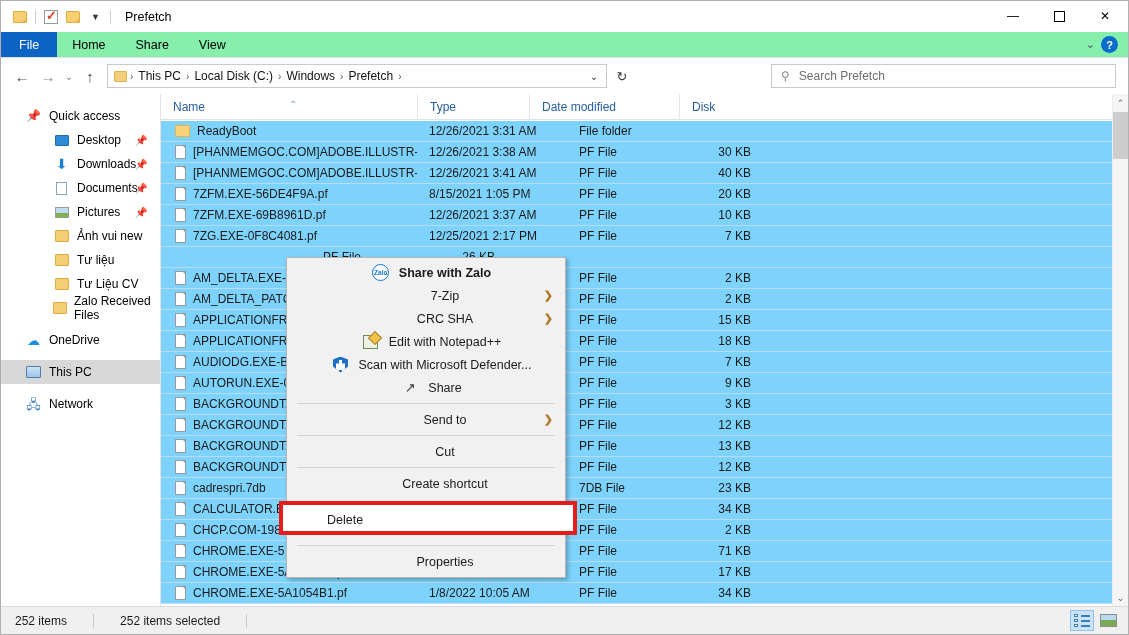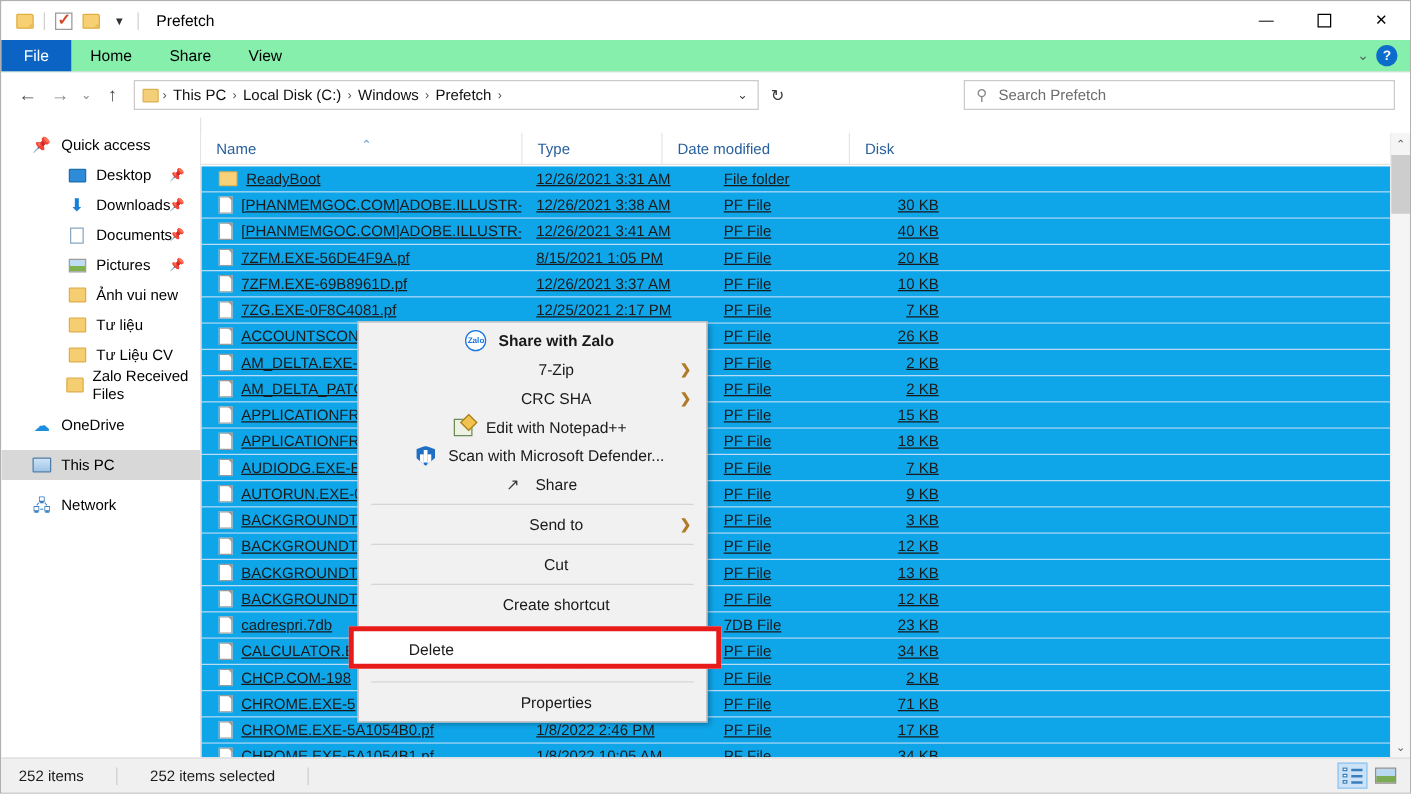--- a/index.html
+++ b/index.html
@@ -158,21 +158,21 @@
   .sico-down { color: #1a7fd4; font-size: 14px; line-height: 1; }
   .sico-doc { width: 11px; height: 13px; background: #fff; border: 1px solid #8aa7c0; }
   .sico-pic { width: 14px; height: 11px; background: linear-gradient(#bfdcf2 55%, #7fb24d 55%); border: 1px solid #9d9d9d; }
   .sico-cloud { color: #1a8fe0; font-size: 13px; line-height: 1; }
   .sico-pc { width: 15px; height: 12px; background: linear-gradient(#cfe3f5,#9cc3e8); border: 1px solid #4e7ea8; border-radius: 1px; }
   .sico-net { color: #3a7fbd; font-size: 13px; line-height: 1; }
   .sico-star { color: #2a7fc9; font-size: 12px; line-height: 1; }
 
   
   .listpane {
-    flex: 1; position: relative; background: #fff; overflow: hidden; margin-top: 12px;
+    flex: 1; position: relative; background: #fff; overflow: hidden;
   }
   .colhdr {
     display: flex; height: 26px; align-items: center;
     border-bottom: 1px solid #e2e2e2;
     font-size: 12px; color: #28609e;
     position: relative;
   }
   .colhdr .col { padding-left: 12px; border-left: 1px solid #e6e6e6; height: 26px; line-height: 26px; }
   .colhdr .col:first-child { border-left: none; }
   .col-name { width: 256px; position: relative; }
@@ -180,23 +180,23 @@
   .col-type { width: 112px; }
   .col-size { width: 84px; }
   .sort-caret {
     position: absolute; left: 128px; top: -2px;
     font-size: 10px; color: #6f9fd0;
   }
 
   .rows { position: absolute; top: 27px; left: 0; right: 16px; bottom: 0; overflow: hidden; }
   .row {
     height: 21px; display: flex; align-items: center;
-    background: #0ea5e9;
+    background: #7dd3fc;
     border-bottom: 1px solid #b9dcf5;
-    font-size: 12px; color: #1a1a1a; text-decoration: underline;
+    font-size: 12px; color: #1a1a1a;
   }
   .cell-name { width: 256px; display: flex; align-items: center; padding-left: 14px; gap: 7px; overflow: hidden; white-space: nowrap; }
   .cell-date { width: 150px; padding-left: 12px; white-space: nowrap; }
   .cell-type { width: 112px; padding-left: 12px; white-space: nowrap; }
   .cell-size { width: 84px; padding-right: 12px; text-align: right; white-space: nowrap; }
   .file-ico {
     width: 11px; height: 14px; background: #fff;
     border: 1px solid #9a9a9a; position: relative; flex: 0 0 auto;
   }
   .file-ico::after {
@@ -540,24 +540,20 @@
           <div class="row">
             <div class="cell-name">
               <span class="file-ico"></span>
               <span>7ZG.EXE-0F8C4081.pf</span>
             </div>
             <div class="cell-date">12/25/2021 2:17 PM</div>
             <div class="cell-type">PF File</div>
             <div class="cell-size">7 KB</div>
           </div>
           <div class="row">
-            <div class="cell-name">
-              <span class="file-ico"></span>
-              <span>ACCOUNTSCON</span>
-            </div>
             <div class="cell-date"></div>
             <div class="cell-type">PF File</div>
             <div class="cell-size">26 KB</div>
           </div>
           <div class="row">
             <div class="cell-name">
               <span class="file-ico"></span>
               <span>AM_DELTA.EXE-</span>
             </div>
             <div class="cell-date"></div>

